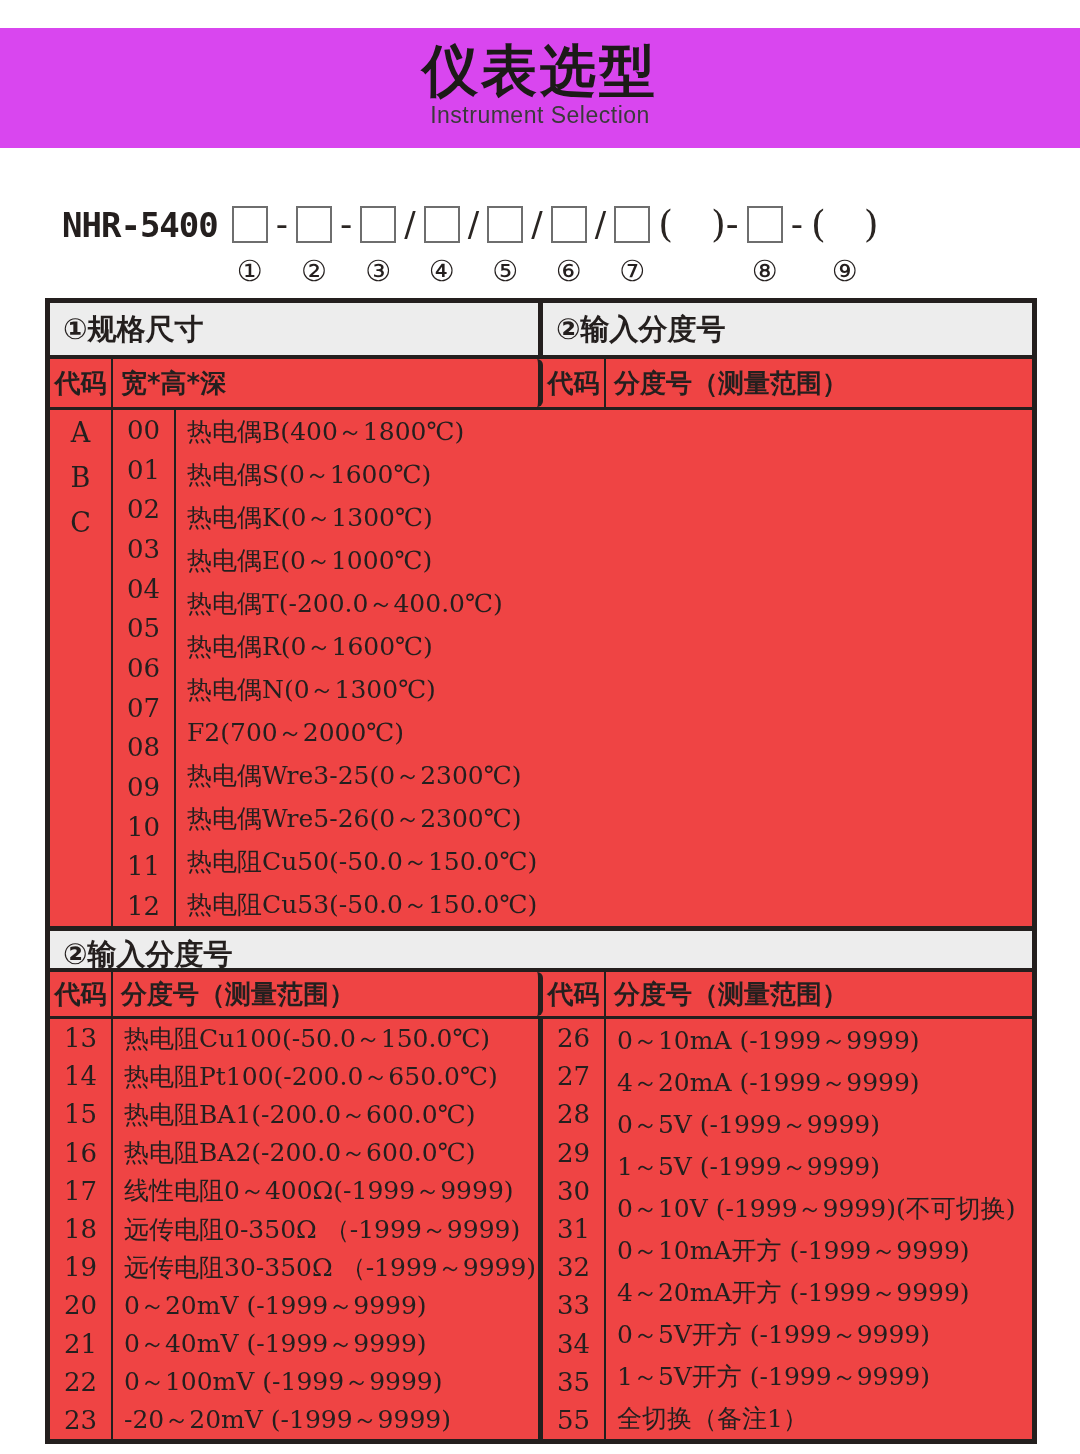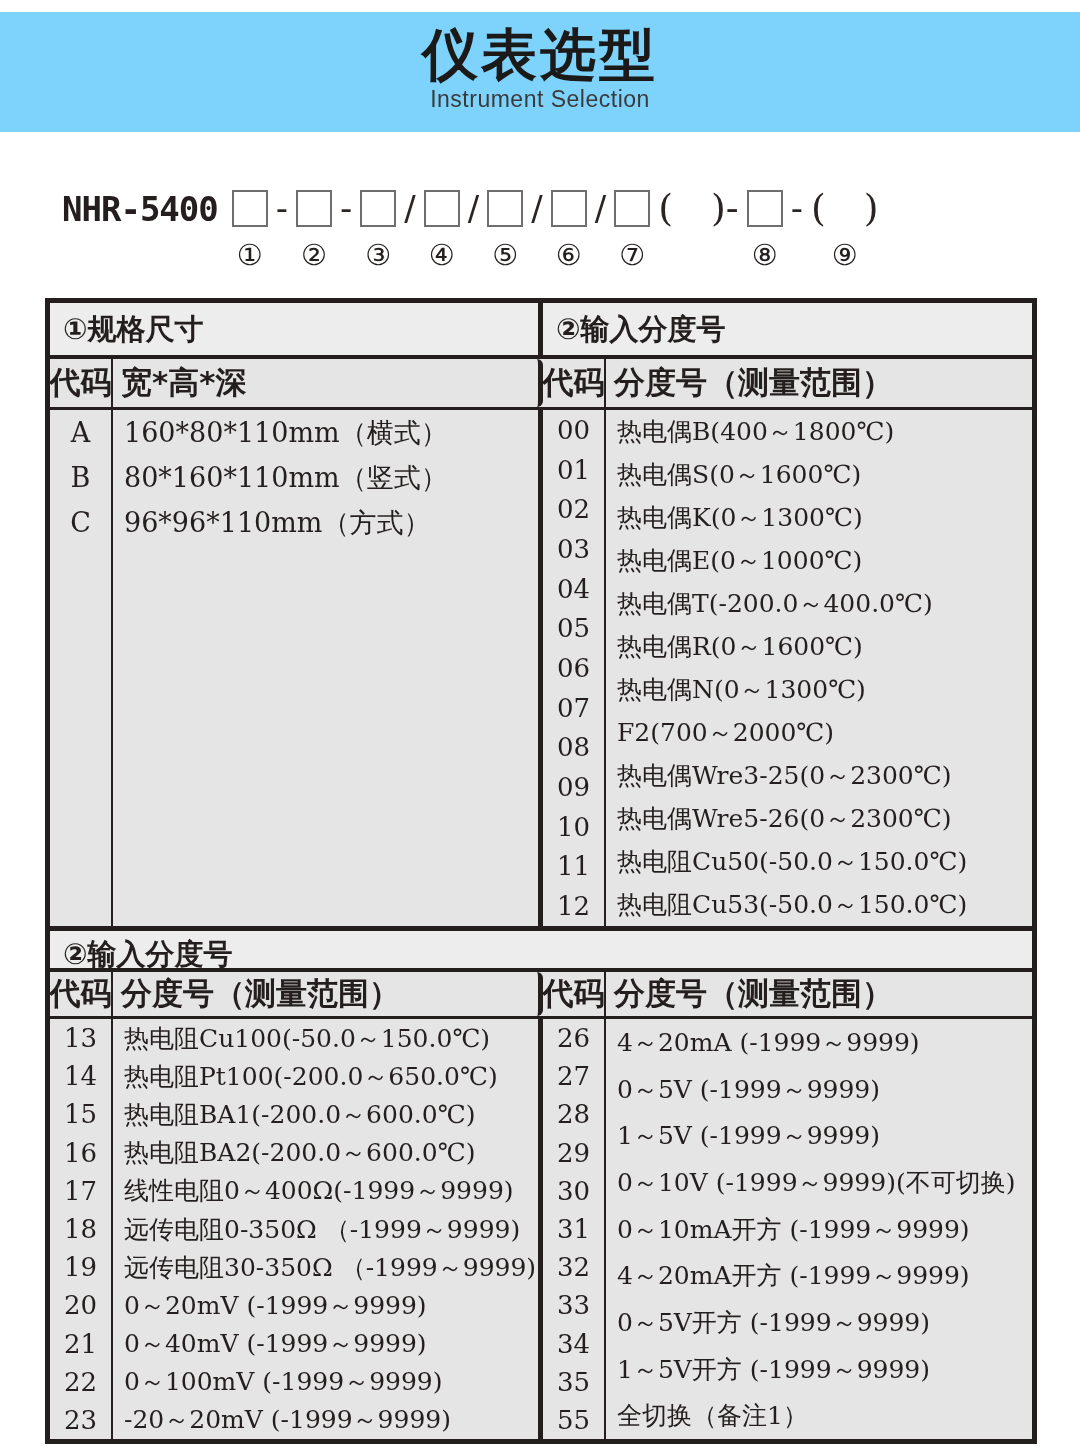--- a/index.html
+++ b/index.html
@@ -2,21 +2,21 @@
 <html><head>
 <meta charset="utf-8">
 <style>
   html,body{margin:0;padding:0;}
   body{
     width:1080px;height:1454px;overflow:hidden;position:relative;
     background:#ffffff;color:#241f1e;
     font-family:"DejaVu Serif","Liberation Serif",serif;
   }
   
-  .banner{margin-top:12px;height:120px;background:#7dd3fc;text-align:center;}
+  .banner{margin-top:28px;height:120px;background:#d946ef;text-align:center;}
   .banner-title{
     font-family:"DejaVu Sans","Liberation Sans",sans-serif;
     font-weight:700;font-size:56px;line-height:62px;padding-top:12px;
     letter-spacing:3px;color:#1c1a18;
   }
   .banner-sub{
     font-family:"Liberation Sans","DejaVu Sans",sans-serif;
     font-size:23px;line-height:26px;color:#3a3a3a;letter-spacing:0.5px;
   }
   
@@ -35,33 +35,33 @@
     font-family:"DejaVu Sans","Liberation Sans",sans-serif;
     font-size:34px;line-height:37px;margin:0 8px;color:#2a2522;
   }
   .sep.paren{font-family:"DejaVu Serif",serif;font-size:38px;line-height:37px;}
   .tail .parens{
     font-family:"DejaVu Serif",serif;font-size:38px;line-height:37px;color:#2a2522;
   }
   
   .tables{
     position:absolute;left:45px;top:298px;width:992px;box-sizing:border-box;
-    border:5px solid #241f1e;background:#e5e5e5;
+    border:5px solid #241f1e;background:#ef4444;
   }
   .hd-sans{font-family:"DejaVu Sans","Liberation Sans",sans-serif;font-weight:700;}
   .sec-row{display:flex;height:52px;background:#ededed;border-bottom:4px solid #241f1e;}
   .sec-cell{box-sizing:border-box;font-size:29px;line-height:52px;padding-left:13px;}
   .sec-left{width:493px;border-right:5px solid #241f1e;}
   .sec-right{flex:1;}
   .sec-full{height:46px;background:#ededed;border-top:5px solid #241f1e;border-bottom:4px solid #241f1e;
     font-size:29px;line-height:46px;padding-left:13px;box-sizing:border-box;}
   .ch-row{display:flex;border-bottom:3px solid #241f1e;}
   .ch-row.t1{height:48px;}
   .ch-row.t2{height:44px;}
-  .ch{box-sizing:border-box;font-size:31px;display:flex;align-items:center;white-space:nowrap;overflow:hidden;}
+  .ch{box-sizing:border-box;font-size:26px;display:flex;align-items:center;white-space:nowrap;overflow:hidden;}
   .ch.code{width:63px;border-right:2px solid #241f1e;justify-content:center;}
   .ch.desc1{width:430px;border-right:5px solid #241f1e;padding-left:8px;border-radius:6px;}
   .ch.desc2{flex:1;padding-left:8px;}
   .tbody{display:flex;}
   .tbody.b1{height:516px;}
   .tbody.b2{height:420px;}
   .col{box-sizing:border-box;display:flex;flex-direction:column;}
   .col.code{width:63px;border-right:2px solid #241f1e;}
   .col.desc1{width:430px;border-right:5px solid #241f1e;}
   .col.desc2{flex:1;}
@@ -142,26 +142,20 @@
     <div class="ch desc2 hd-sans">分度号（测量范围）</div>
   </div>
 
   <div class="tbody b1">
     <div class="col code">
 
     <div class="ln abc">A</div>
         <div class="ln abc">B</div>
         <div class="ln abc">C</div>
       </div>
-    <div class="col desc1">
-
-    <div class="ln abc">160*80*110mm（横式）</div>
-        <div class="ln abc">80*160*110mm（竖式）</div>
-        <div class="ln abc">96*96*110mm（方式）</div>
-      </div>
     <div class="col code">
 
     <div class="ln">00</div>
         <div class="ln">01</div>
         <div class="ln">02</div>
         <div class="ln">03</div>
         <div class="ln">04</div>
         <div class="ln">05</div>
         <div class="ln">06</div>
         <div class="ln">07</div>
@@ -235,20 +229,21 @@
         <div class="ln">30</div>
         <div class="ln">31</div>
         <div class="ln">32</div>
         <div class="ln">33</div>
         <div class="ln">34</div>
         <div class="ln">35</div>
         <div class="ln">55</div>
       </div>
     <div class="col desc2">
 
+    <div class="ln">0～10mA (-1999～9999)</div>
         <div class="ln">4～20mA (-1999～9999)</div>
         <div class="ln">0～5V (-1999～9999)</div>
         <div class="ln">1～5V (-1999～9999)</div>
         <div class="ln">0～10V (-1999～9999)(不可切换)</div>
         <div class="ln">0～10mA开方 (-1999～9999)</div>
         <div class="ln">4～20mA开方 (-1999～9999)</div>
         <div class="ln">0～5V开方 (-1999～9999)</div>
         <div class="ln">1～5V开方 (-1999～9999)</div>
         <div class="ln">全切换（备注1）</div>
       </div>

